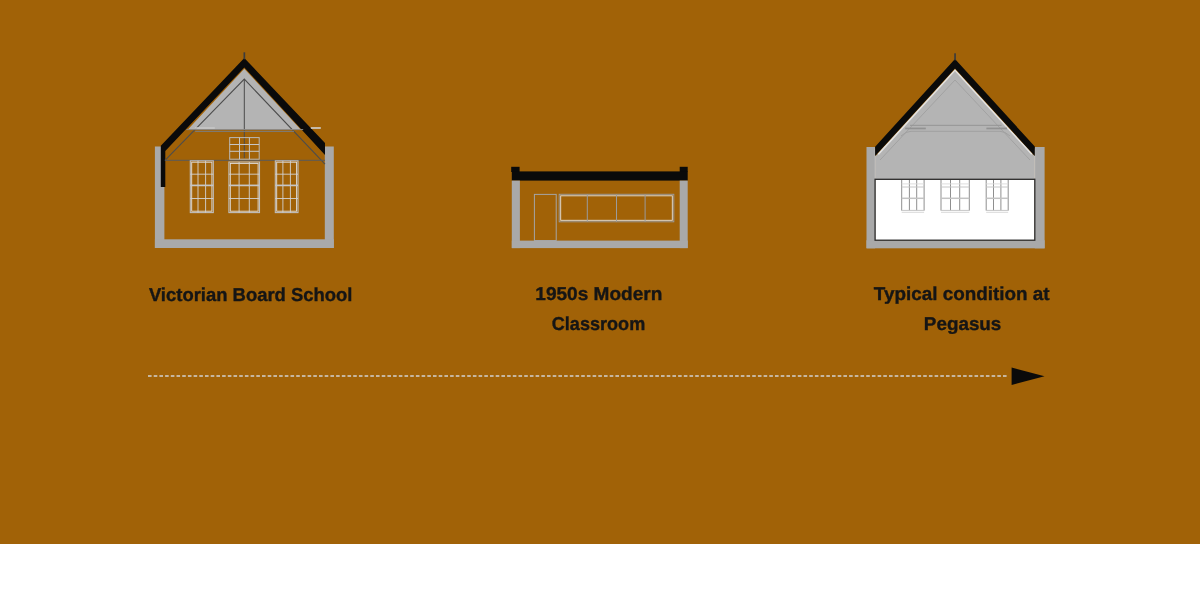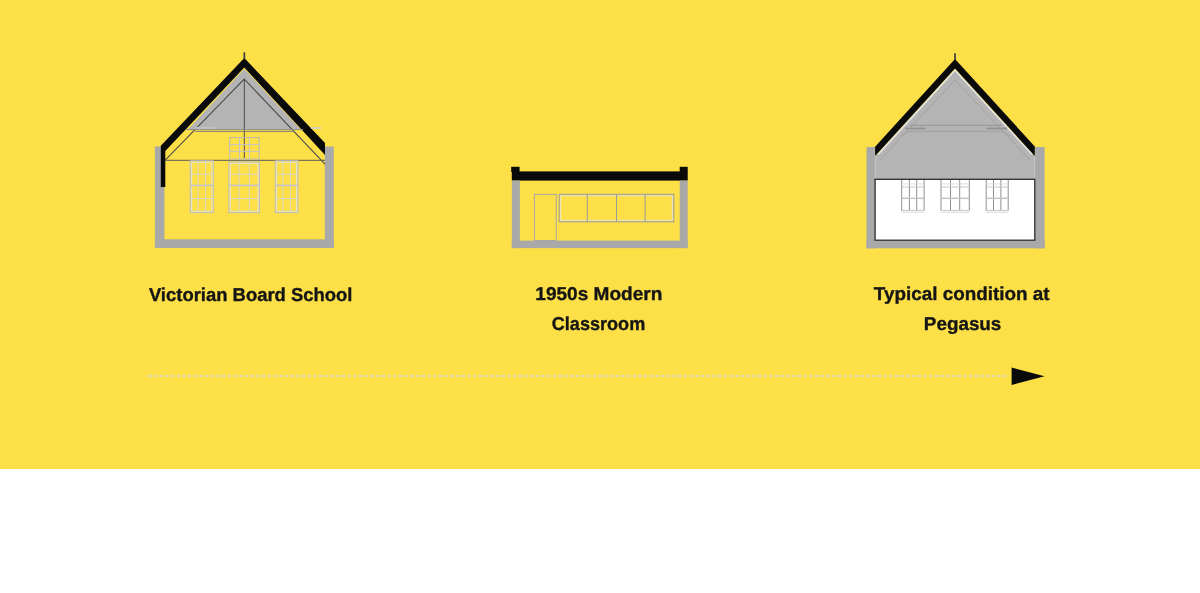--- a/index.html
+++ b/index.html
@@ -1,16 +1,16 @@
 <!DOCTYPE html>
 <html><head>
 <meta charset="utf-8">
 <style>
 html,body{margin:0;padding:0;background:#ffffff;}
-#page{position:relative;width:1200px;height:469px;background:#fde047;overflow:hidden;}
+#page{position:relative;width:1200px;height:544px;background:#a16207;overflow:hidden;}
 text{font-family:"Liberation Sans",sans-serif;font-weight:bold;fill:#151515;stroke:#151515;stroke-width:0.35px;text-rendering:geometricPrecision;}
 </style>
 </head>
 <body>
 <div id="page">
 <svg width="1200" height="593" viewBox="0 0 1200 593" shape-rendering="auto">
 
 <rect x="154.9" y="146.5" width="9.5" height="101.5" fill="#a9a9a9"></rect>
 
 <rect x="324.8" y="146.5" width="9.0" height="101.5" fill="#a9a9a9"></rect>

